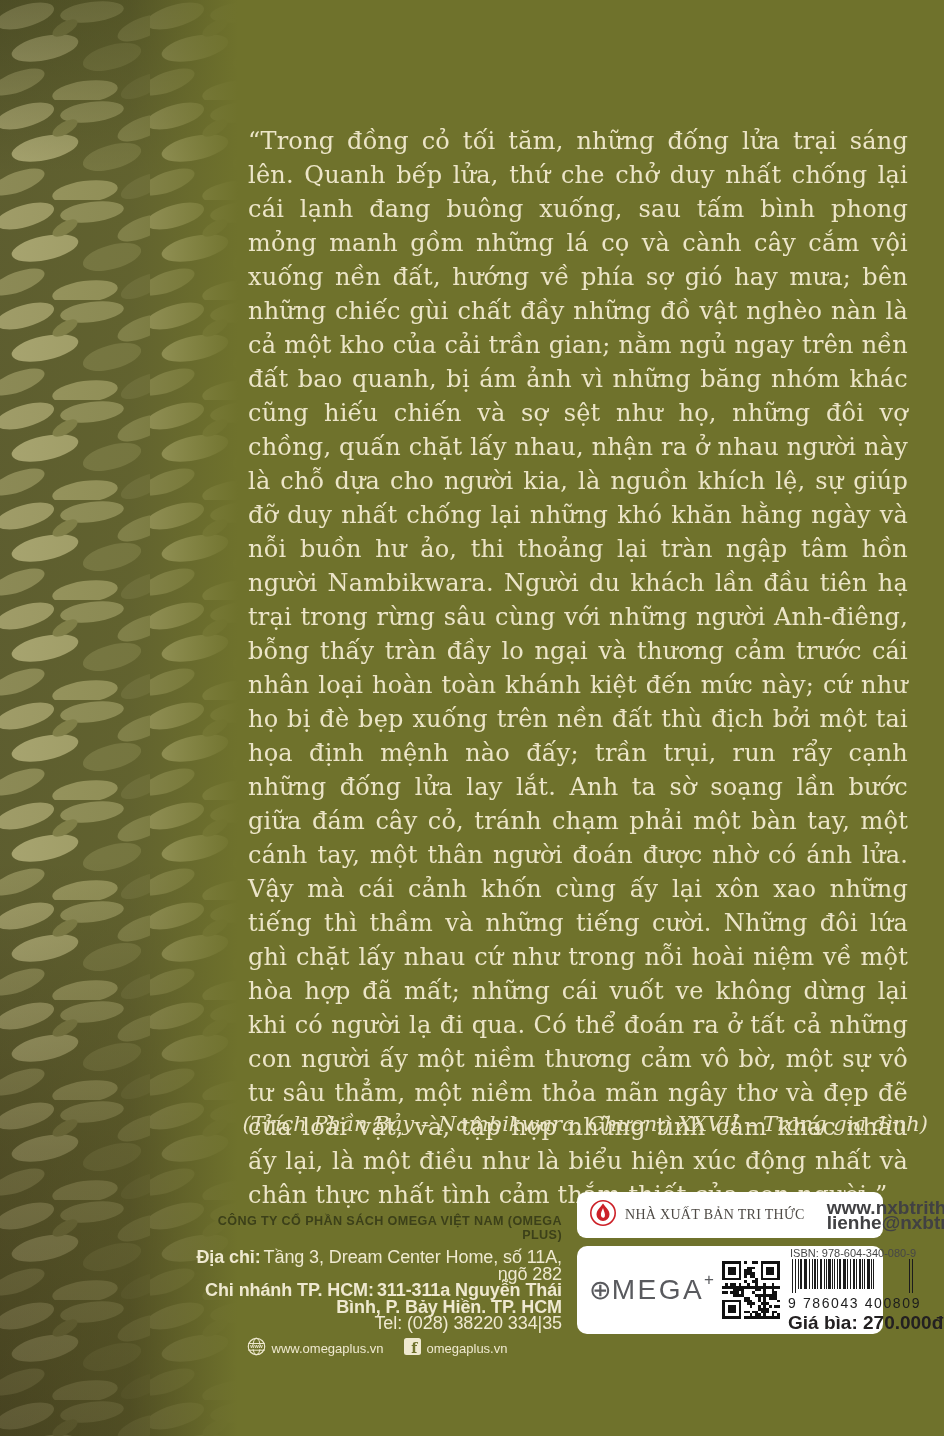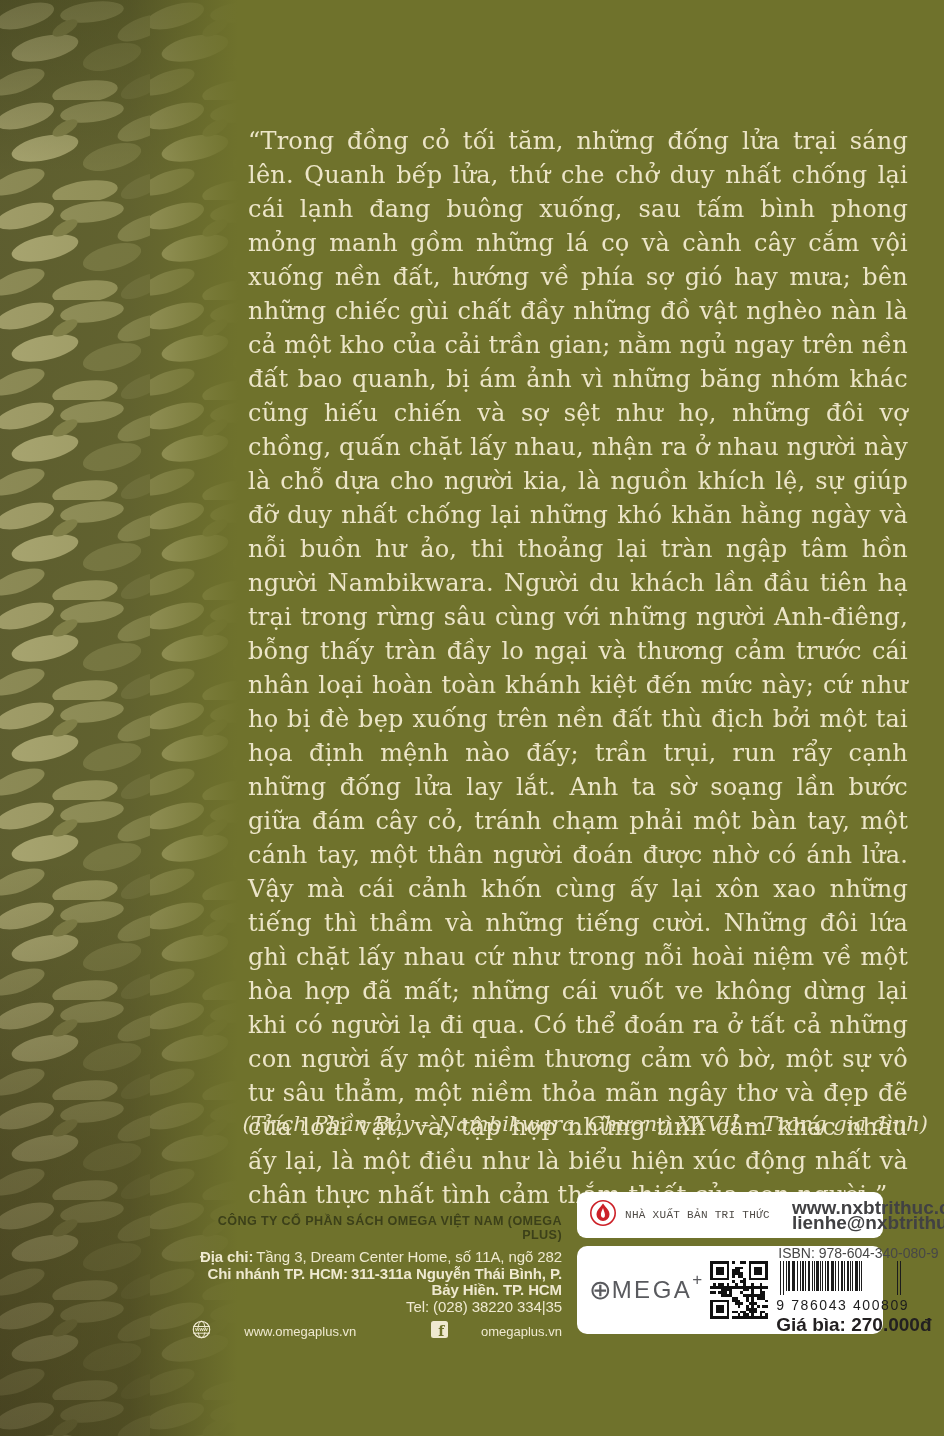--- a/index.html
+++ b/index.html
@@ -10,40 +10,40 @@
   .texture svg{display:block;}
   
   .quote-text{position:absolute;left:248px;top:124px;width:660px;
     font-family:"DejaVu Serif",serif;font-size:24px;line-height:34px;
     color:#ece5c8;text-align:justify;letter-spacing:0.2px;}
   .attribution{position:absolute;left:228px;top:1112px;width:700px;text-align:right;
     font-family:"DejaVu Serif",serif;font-style:italic;font-size:21px;color:#ece5c8;}
   
   .company{position:absolute;right:382px;top:1214px;width:370px;text-align:right;color:#efe9d0;}
   .company-name{font-size:12.6px;font-weight:bold;color:#3c4019;letter-spacing:0.4px;margin-bottom:7px;}
-  .c-line{font-size:15px;line-height:16.5px;letter-spacing:-0.1px;}
+  .c-line{font-size:18px;line-height:16.5px;letter-spacing:-0.1px;}
   .c-line b{margin-right:3px;}
   .bold-line{font-weight:bold;}
-  .icons-row{margin-top:5px;display:flex;justify-content:space-between;align-items:center;gap:6px;
+  .icons-row{margin-top:5px;display:flex;justify-content:center;align-items:center;gap:6px;
     font-size:13px;line-height:17px;}
   .icons-row .gap{width:8px;}
   
   .wbox{position:absolute;left:577px;width:306px;background:#ffffff;box-sizing:border-box;}
   .box1{top:1192px;height:46px;border-radius:9px;display:flex;align-items:center;padding:0 12px;gap:8px;}
-  .nxb-name{font-family:Liberation Mono, monospace;font-size:11px;color:#4e4a45;letter-spacing:0.3px;white-space:nowrap;}
+  .nxb-name{font-family:Liberation Serif, serif;font-size:14px;color:#4e4a45;letter-spacing:0.3px;white-space:nowrap;}
   .divider{width:2px;height:28px;background:#8a8a8a;margin:0 4px 0 2px;}
   .nxb-contact{font-size:19px;font-weight:bold;color:#414143;line-height:15.5px;white-space:nowrap;}
   .box2{top:1246px;height:88px;border-radius:10px;display:flex;align-items:center;padding:0 8px 0 12px;gap:8px;}
   .omega-logo{display:flex;align-items:flex-start;color:#595a5e;white-space:nowrap;}
   .omega-circle{font-size:27px;line-height:30px;}
-  .omega-text{font-size:24px;letter-spacing:2.5px;line-height:30px;}
+  .omega-text{font-size:28px;letter-spacing:2.5px;line-height:30px;}
   .omega-plus{font-size:17px;line-height:17px;position:relative;top:-4px;}
   .qr-wrap{width:58px;height:58px;flex:0 0 auto;}
   .barcode-col{width:132px;text-align:center;flex:0 0 auto;}
-  .isbn-label{font-size:14px;color:#474747;white-space:nowrap;text-align:left;padding-left:2px;}
+  .isbn-label{font-size:11px;color:#474747;white-space:nowrap;text-align:left;padding-left:2px;}
   .barcode-digits{font-size:14px;letter-spacing:1.6px;color:#1d1d1d;margin-top:-2px;white-space:nowrap;}
   .price{font-size:19px;font-weight:bold;color:#232021;margin-top:1px;white-space:nowrap;}
 </style>
 </head>
 <body>
 
 <div class="page">
 
   <div class="texture">
     <svg width="238" height="1436" viewBox="0 0 238 1436" xmlns="http://www.w3.org/2000/svg">

